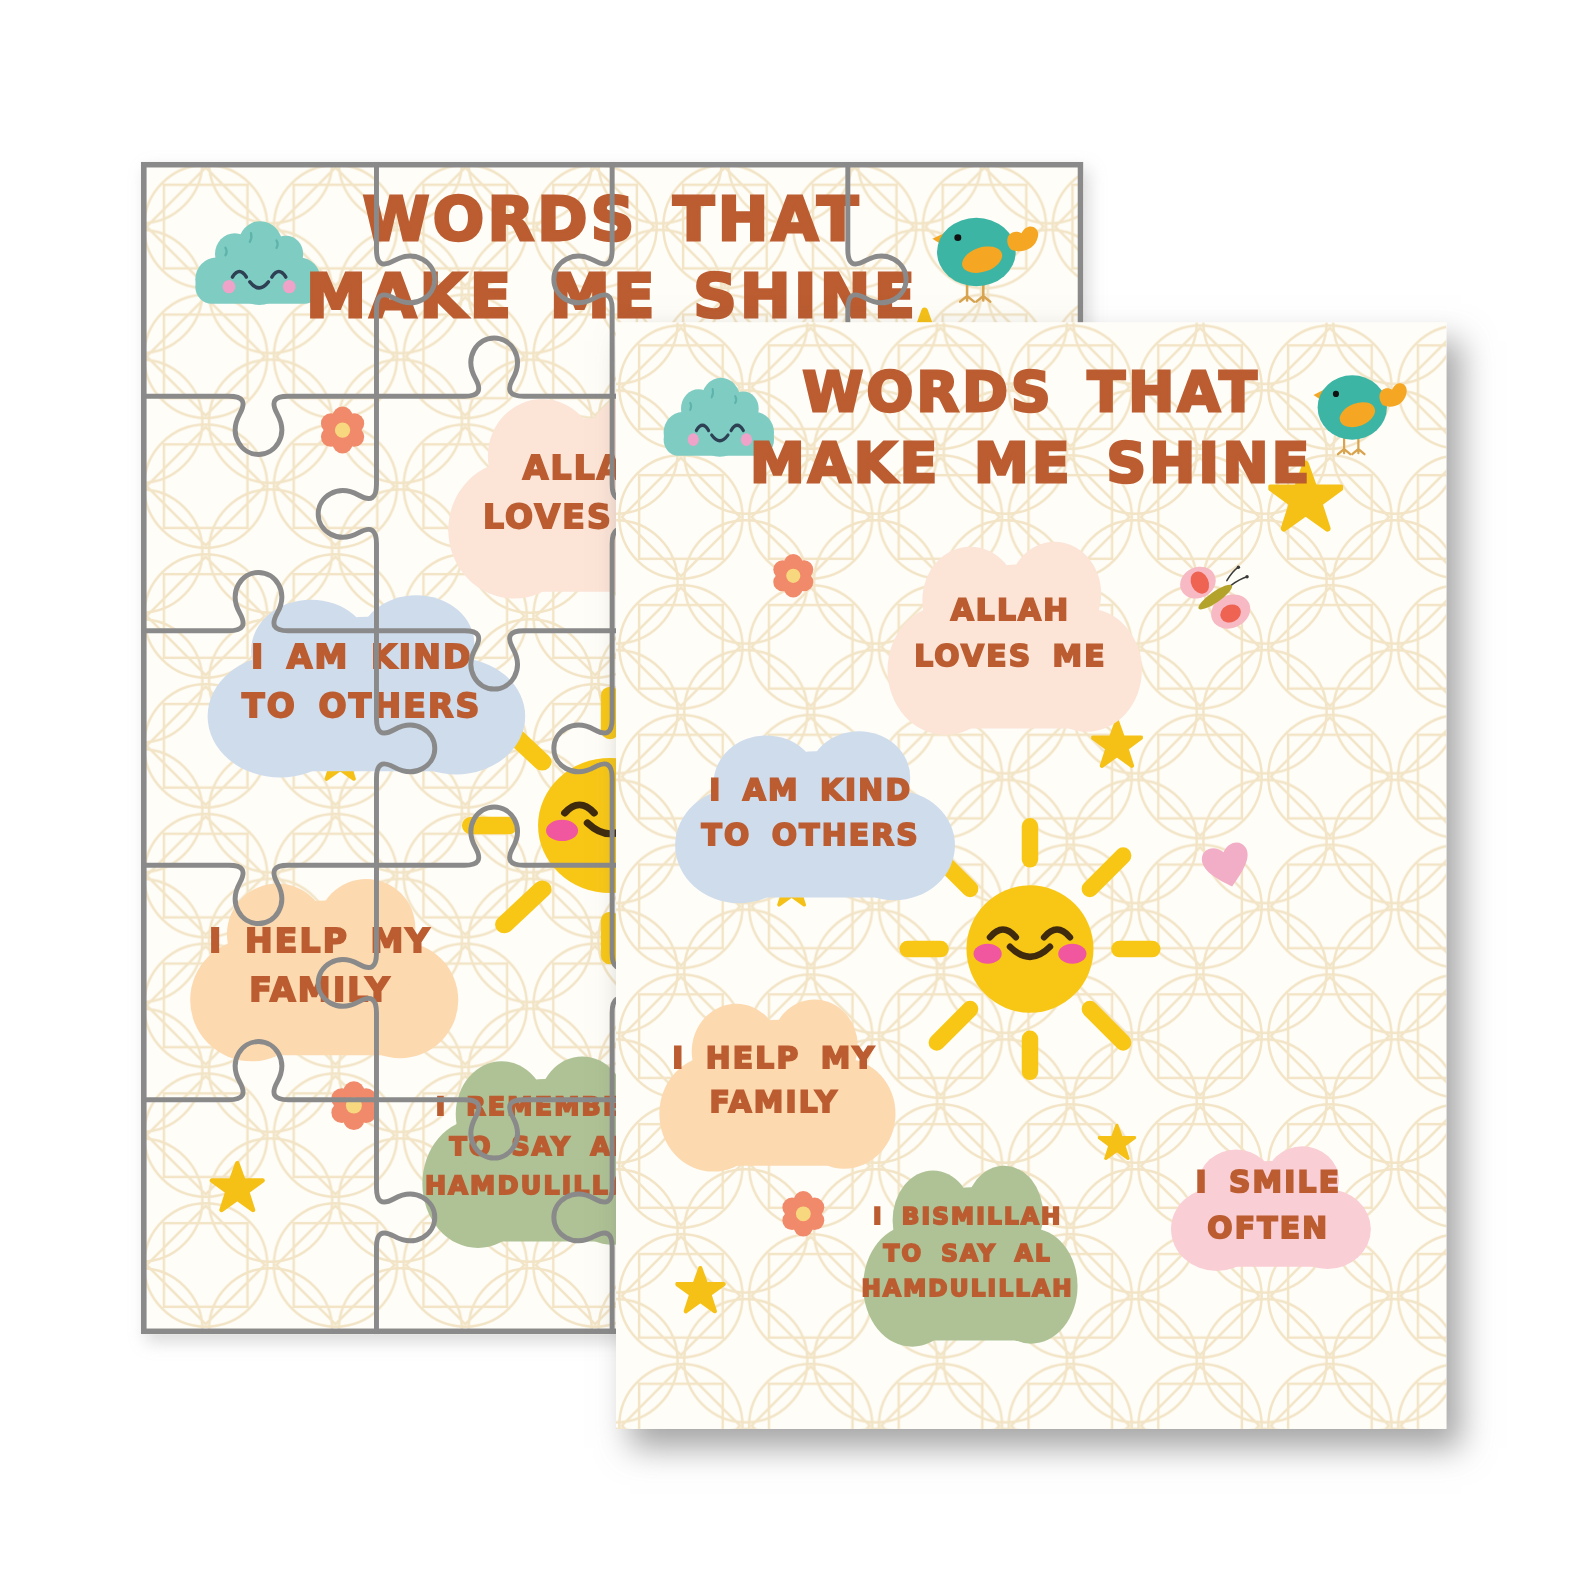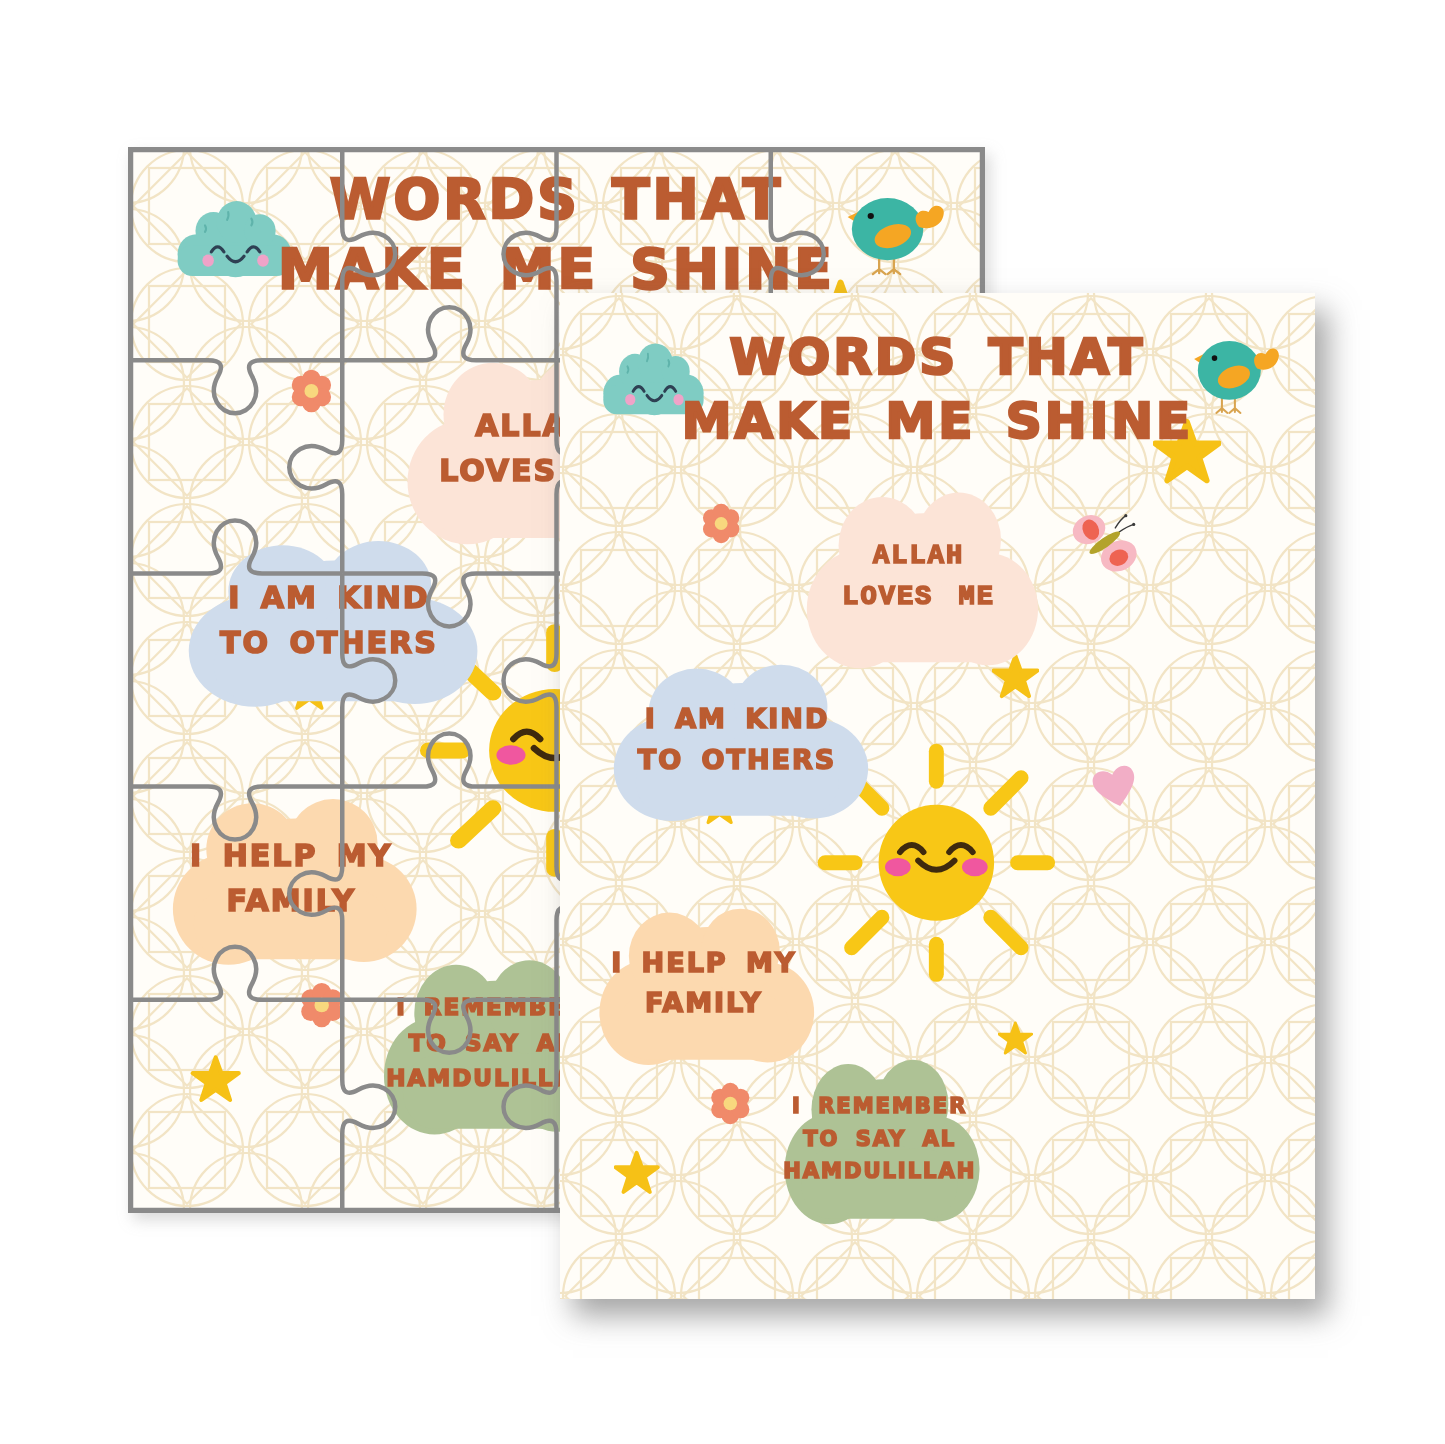--- a/index.html
+++ b/index.html
@@ -431,21 +431,21 @@
           <circle cx="17.9" cy="38" r="10.5"></circle>
           <circle cx="17.9" cy="24" r="10.5"></circle>
           <circle cx="30" cy="17" r="10.5"></circle>
           <circle cx="42.1" cy="24" r="10.5"></circle>
           <circle cx="42.1" cy="38" r="10.5"></circle>
         </g>
       <circle cx="30" cy="31" r="8" fill="#f8d87e"></circle>
     </svg>
   </div>
 
-  <div class="cloud" style="left:30%;top:17.2%;width:35%;height:22%;font-family:Liberation Mono, monospace;">
+  <div class="cloud" style="left:30%;top:17.2%;width:35%;height:22%;">
     <svg class="blob" viewBox="0 0 200 150" preserveAspectRatio="none">
         <g fill="#fce4d7">
           <circle cx="55" cy="97" r="40"></circle>
           <circle cx="103" cy="80" r="48"></circle>
           <circle cx="152" cy="97" r="38"></circle>
           <circle cx="72" cy="54" r="33"></circle>
           <circle cx="130" cy="50" r="32"></circle>
           <rect x="30" y="83" width="140" height="50" rx="25"></rect>
         </g>
       </svg>
@@ -489,25 +489,39 @@
     <svg class="blob" viewBox="0 0 200 150" preserveAspectRatio="none">
         <g fill="#aec295">
           <circle cx="55" cy="97" r="40"></circle>
           <circle cx="103" cy="80" r="48"></circle>
           <circle cx="152" cy="97" r="38"></circle>
           <circle cx="72" cy="54" r="33"></circle>
           <circle cx="130" cy="50" r="32"></circle>
           <rect x="30" y="83" width="140" height="50" rx="25"></rect>
         </g>
       </svg>
-    <div class="cloud-text">I REMEMBER
+    <div class="cloud-text">I BISMILLAH
 TO SAY AL
 HAMDULILLAH</div>
   </div>
 
+  <div class="cloud" style="left:64.8%;top:72.8%;width:27.5%;height:14.2%;">
+    <svg class="blob" viewBox="0 0 200 150" preserveAspectRatio="none">
+        <g fill="#f9ced4">
+          <circle cx="55" cy="97" r="40"></circle>
+          <circle cx="103" cy="80" r="48"></circle>
+          <circle cx="152" cy="97" r="38"></circle>
+          <circle cx="72" cy="54" r="33"></circle>
+          <circle cx="130" cy="50" r="32"></circle>
+          <rect x="30" y="83" width="140" height="50" rx="25"></rect>
+        </g>
+      </svg>
+    <div class="cloud-text">I SMILE
+OFTEN</div>
+  </div>
 
   <div class="deco" style="left:57.2%;top:35.8%;width:6.2%;height:4.7%;">
     <svg viewBox="0 0 60 60">
         <path d="M30 3 L36.9 22.2 L58.2 22.2 L41 34.8 L47.5 55 L30 42.5 L12.5 55 L19 34.8 L1.8 22.2 L23.1 22.2 Z" fill="#f6c116" stroke="#f6c116" stroke-width="5" stroke-linejoin="round"></path>
       </svg>
   </div>
   <div class="deco" style="left:18.6%;top:49%;width:5.2%;height:4%;">
     <svg viewBox="0 0 60 60">
         <path d="M30 3 L36.9 22.2 L58.2 22.2 L41 34.8 L47.5 55 L30 42.5 L12.5 55 L19 34.8 L1.8 22.2 L23.1 22.2 Z" fill="#f6c116" stroke="#f6c116" stroke-width="5" stroke-linejoin="round"></path>
       </svg>

